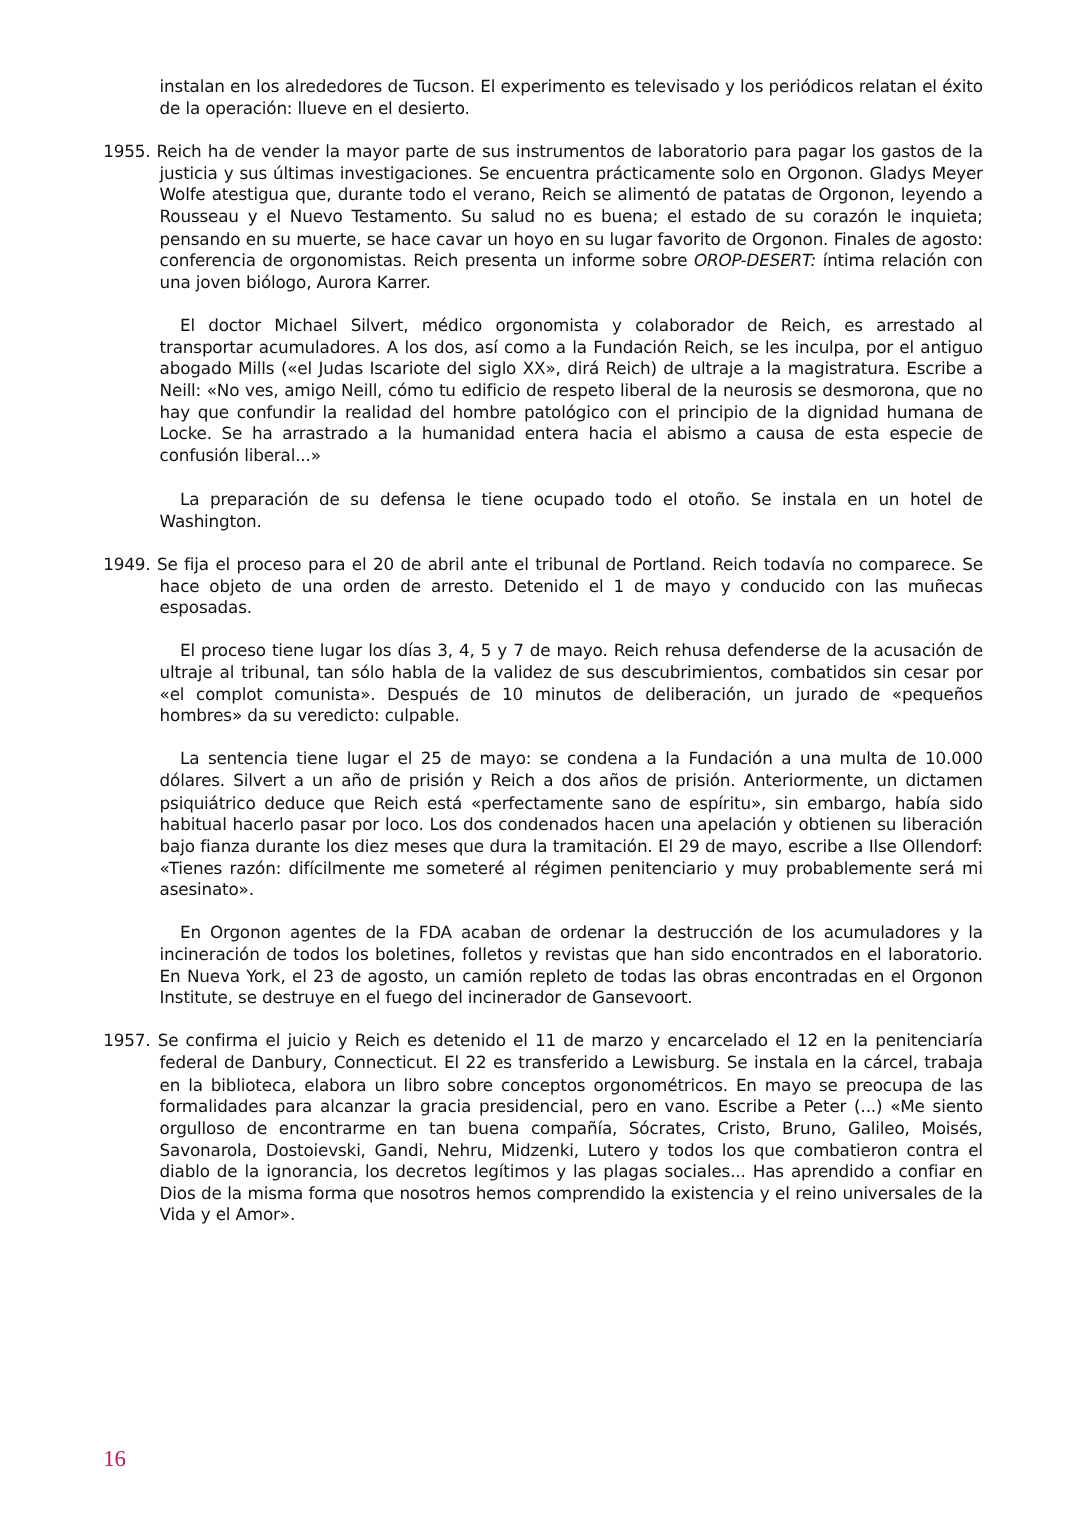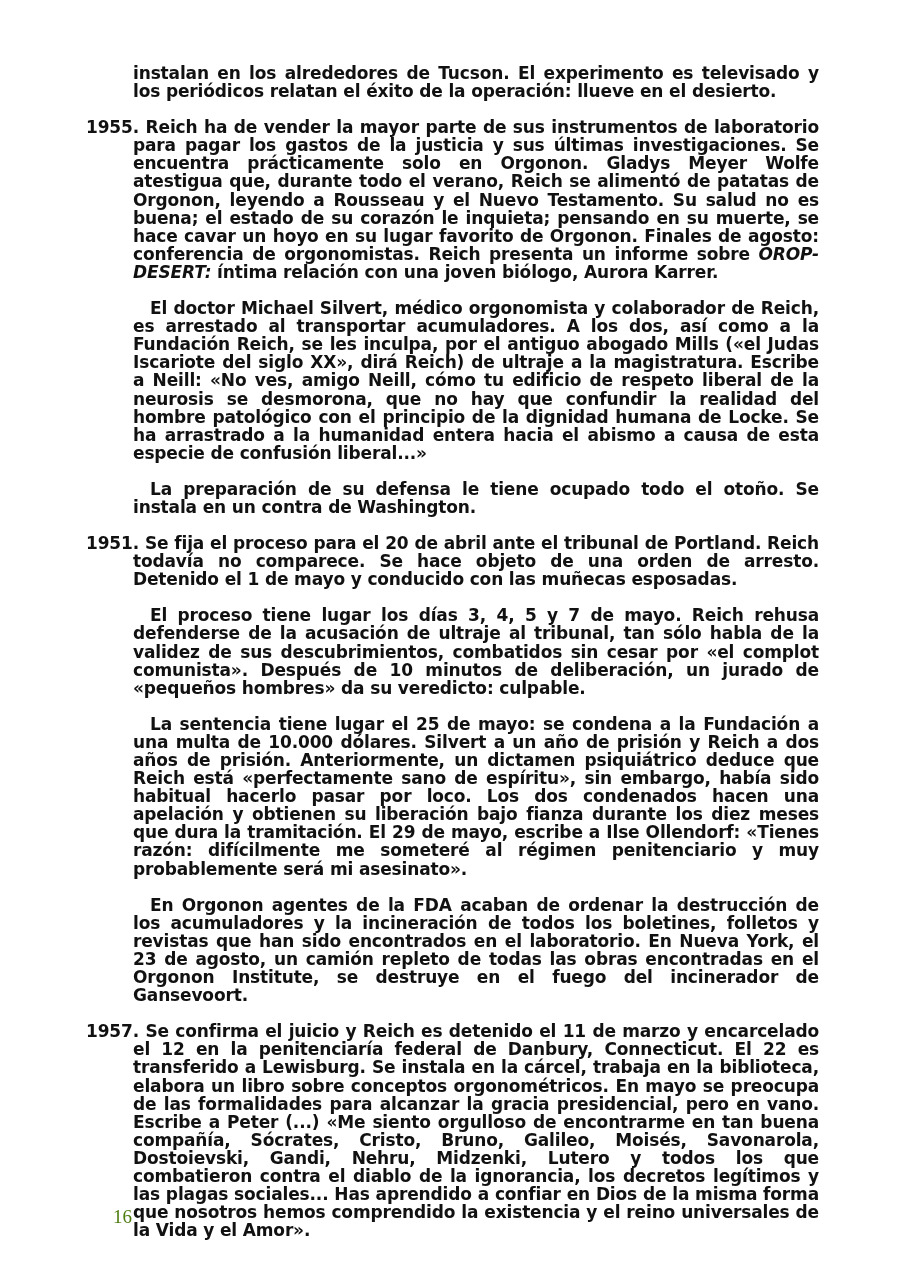--- a/index.html
+++ b/index.html
@@ -15,27 +15,26 @@
       color: #111111;
     }
     .page {
       position: absolute;
       left: 86px;
       top: 64px;
       width: 733px;
     }
     .para {
       font-family: "DejaVu Sans", sans-serif;
-      font-size: 17px;
+      font-size: 14px;
       line-height: 18.1px;
       text-align: justify;
       letter-spacing: -0.15px;
       word-spacing: 0px;
       margin: 0;
-      font-weight: bold;
     }
     .cont {
       padding-left: 47px;
       margin-bottom: 18px;
     }
     .year-para {
       padding-left: 47px;
       text-indent: -47px;
       margin-bottom: 18px;
     }
@@ -47,38 +46,37 @@
     .year {
       display: inline;
     }
     em { font-style: italic; }
     .page-number {
       position: absolute;
       left: 86px;
       top: 1206px;
       font-family: "Liberation Serif", serif;
       font-size: 19px;
-      color: #4d7c0f;
-      margin-left: 27px;
+      color: #be185d;
     }
   </style>
 </head>
 <body>
 
 <div class="page">
 
   <p class="para cont">instalan en los alrededores de Tucson. El experimento es televisado y los periódicos relatan el éxito de la operación: llueve en el desierto.</p>
 
   <p class="para year-para"><span class="year">1955.</span><span> Reich ha de vender la mayor parte de sus instrumentos de laboratorio para pagar los gastos de la justicia y sus últimas investigaciones. Se encuentra prácticamente solo en Orgonon. Gladys Meyer Wolfe atestigua que, durante todo el verano, Reich se alimentó de patatas de Orgonon, leyendo a Rousseau y el Nuevo Testamento. Su salud no es buena; el estado de su corazón le inquieta; pensando en su muerte, se hace cavar un hoyo en su lugar favorito de Orgonon. Finales de agosto: conferencia de orgonomistas. Reich presenta un informe sobre </span><em>OROP-DESERT:</em><span> íntima relación con una joven biólogo, Aurora Karrer.</span></p>
 
   <p class="para indent-para">El doctor Michael Silvert, médico orgonomista y colaborador de Reich, es arrestado al transportar acumuladores. A los dos, así como a la Fundación Reich, se les inculpa, por el antiguo abogado Mills («el Judas Iscariote del siglo XX», dirá Reich) de ultraje a la magistratura. Escribe a Neill: «No ves, amigo Neill, cómo tu edificio de respeto liberal de la neurosis se desmorona, que no hay que confundir la realidad del hombre patológico con el principio de la dignidad humana de Locke. Se ha arrastrado a la humanidad entera hacia el abismo a causa de esta especie de confusión liberal...»</p>
 
-  <p class="para indent-para">La preparación de su defensa le tiene ocupado todo el otoño. Se instala en un contra de Washington.</p>
+  <p class="para indent-para">La preparación de su defensa le tiene ocupado todo el otoño. Se instala en un hotel de Washington.</p>
 
-  <p class="para year-para"><span class="year">1951.</span><span> Se fija el proceso para el 20 de abril ante el tribunal de Portland. Reich todavía no comparece. Se hace objeto de una orden de arresto. Detenido el 1 de mayo y conducido con las muñecas esposadas.</span></p>
+  <p class="para year-para"><span class="year">1949.</span><span> Se fija el proceso para el 20 de abril ante el tribunal de Portland. Reich todavía no comparece. Se hace objeto de una orden de arresto. Detenido el 1 de mayo y conducido con las muñecas esposadas.</span></p>
 
   <p class="para indent-para">El proceso tiene lugar los días 3, 4, 5 y 7 de mayo. Reich rehusa defenderse de la acusación de ultraje al tribunal, tan sólo habla de la validez de sus descubrimientos, combatidos sin cesar por «el complot comunista». Después de 10 minutos de deliberación, un jurado de «pequeños hombres» da su veredicto: culpable.</p>
 
   <p class="para indent-para">La sentencia tiene lugar el 25 de mayo: se condena a la Fundación a una multa de 10.000 dólares. Silvert a un año de prisión y Reich a dos años de prisión. Anteriormente, un dictamen psiquiátrico deduce que Reich está «perfectamente sano de espíritu», sin embargo, había sido habitual hacerlo pasar por loco. Los dos condenados hacen una apelación y obtienen su liberación bajo fianza durante los diez meses que dura la tramitación. El 29 de mayo, escribe a Ilse Ollendorf: «Tienes razón: difícilmente me someteré al régimen penitenciario y muy probablemente será mi asesinato».</p>
 
   <p class="para indent-para">En Orgonon agentes de la FDA acaban de ordenar la destrucción de los acumuladores y la incineración de todos los boletines, folletos y revistas que han sido encontrados en el laboratorio. En Nueva York, el 23 de agosto, un camión repleto de todas las obras encontradas en el Orgonon Institute, se destruye en el fuego del incinerador de Gansevoort.</p>
 
   <p class="para year-para"><span class="year">1957.</span><span> Se confirma el juicio y Reich es detenido el 11 de marzo y encarcelado el 12 en la penitenciaría federal de Danbury, Connecticut. El 22 es transferido a Lewisburg. Se instala en la cárcel, trabaja en la biblioteca, elabora un libro sobre conceptos orgonométricos. En mayo se preocupa de las formalidades para alcanzar la gracia presidencial, pero en vano. Escribe a Peter (...) «Me siento orgulloso de encontrarme en tan buena compañía, Sócrates, Cristo, Bruno, Galileo, Moisés, Savonarola, Dostoievski, Gandi, Nehru, Midzenki, Lutero y todos los que combatieron contra el diablo de la ignorancia, los decretos legítimos y las plagas sociales... Has aprendido a confiar en Dios de la misma forma que nosotros hemos comprendido la existencia y el reino universales de la Vida y el Amor».</span></p>
 
 

